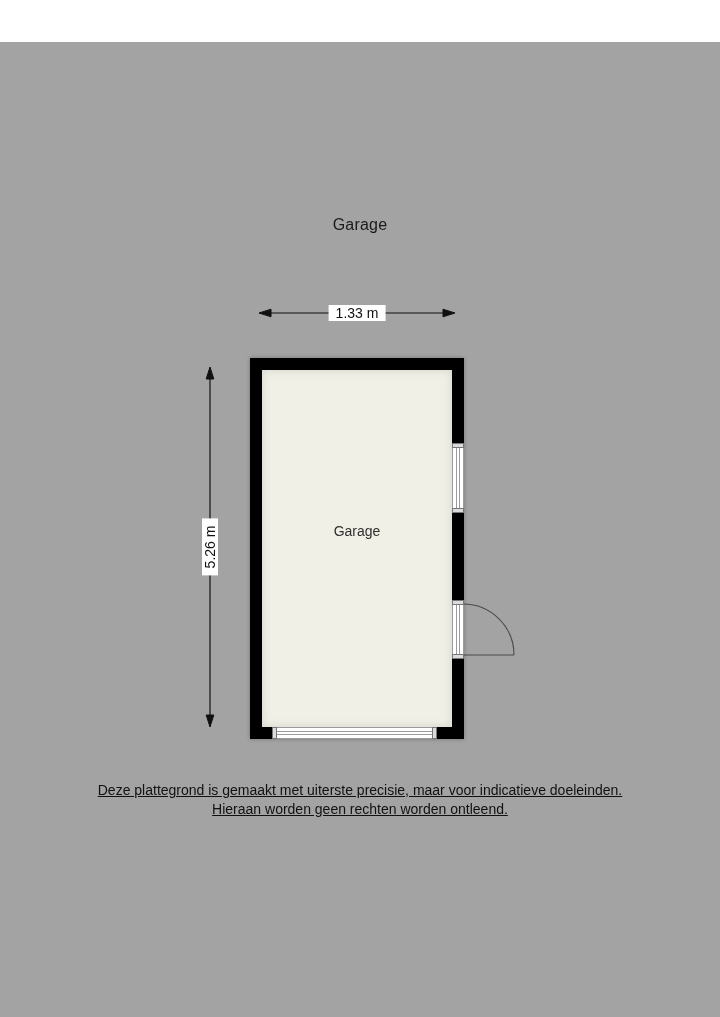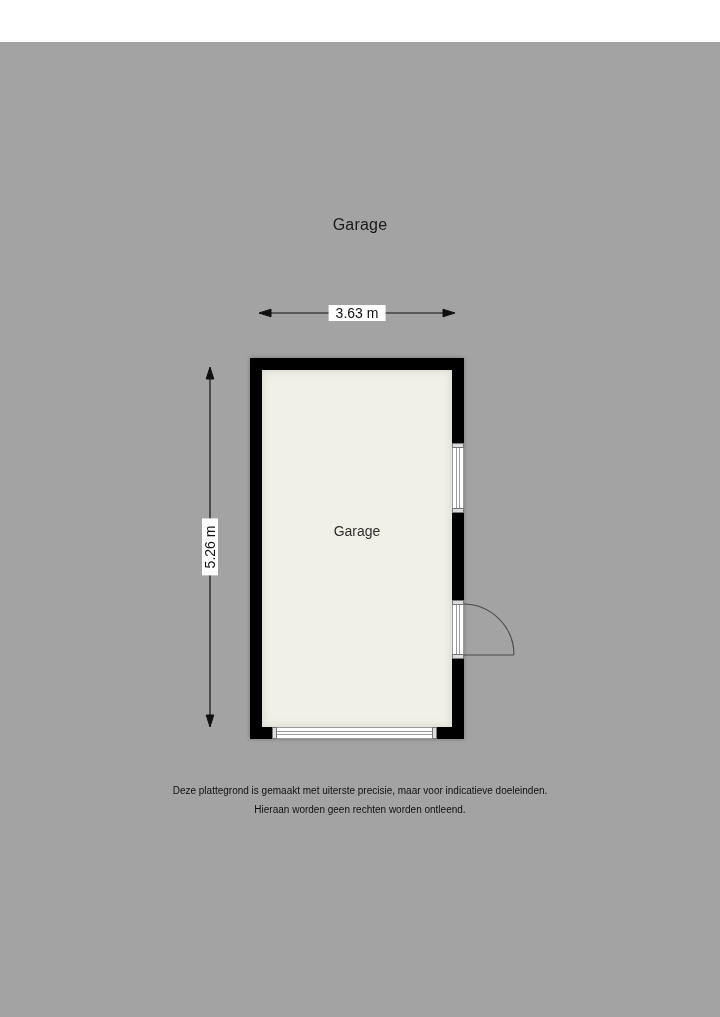--- a/index.html
+++ b/index.html
@@ -36,23 +36,24 @@
     text-align: center;
     font-size: 14px;
     color: #2e2e2e;
   }
   .disclaimer {
     position: absolute;
     left: 0;
     top: 739px;
     width: 720px;
     text-align: center;
-    font-size: 10px;
+    font-size: 14px;
     line-height: 19px;
     color: #111111;
+    text-decoration: underline;
   }
 
   
   .dim-label {
     position: absolute;
     font-size: 14px;
     color: #111111;
     background: #ffffff;
     padding: 0 7px;
     white-space: nowrap;
@@ -153,21 +154,21 @@
       <polygon points="210,325 206.2,337 213.8,337"></polygon>
       <polygon points="210,685 206.2,673 213.8,673"></polygon>
     </g>
 
     <g stroke="#4a4a4a" fill="none" stroke-width="1.1">
       <path d="M463,562 A51,51 0 0 1 514,613"></path>
       <line x1="463" y1="613" x2="514" y2="613"></line>
     </g>
   </svg>
 
-  <div class="dim-label h">3.63 m</div>
+  <div class="dim-label h">1.33 m</div>
   <div class="dim-label v">5.26 m</div>
 
   <div class="room"></div>
 
   <div class="opening window-right">
     <span class="glaze-v"></span>
     <span class="cap top"></span>
     <span class="cap bottom"></span>
   </div>
 

